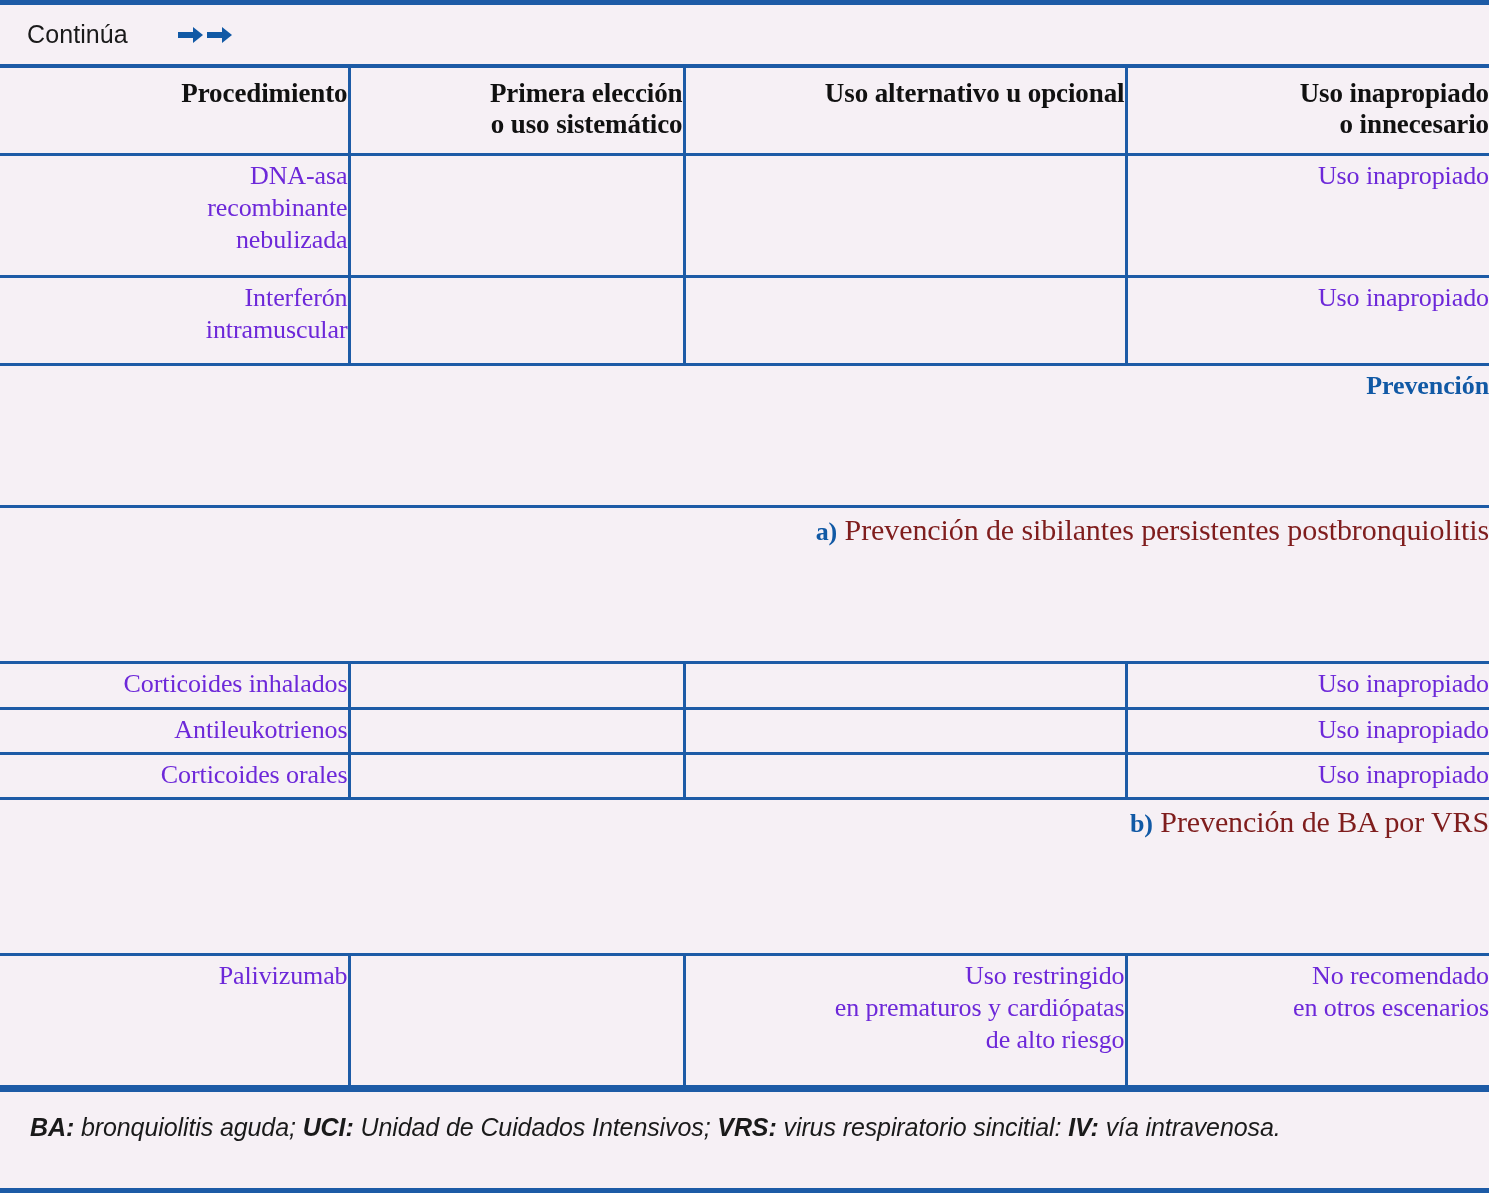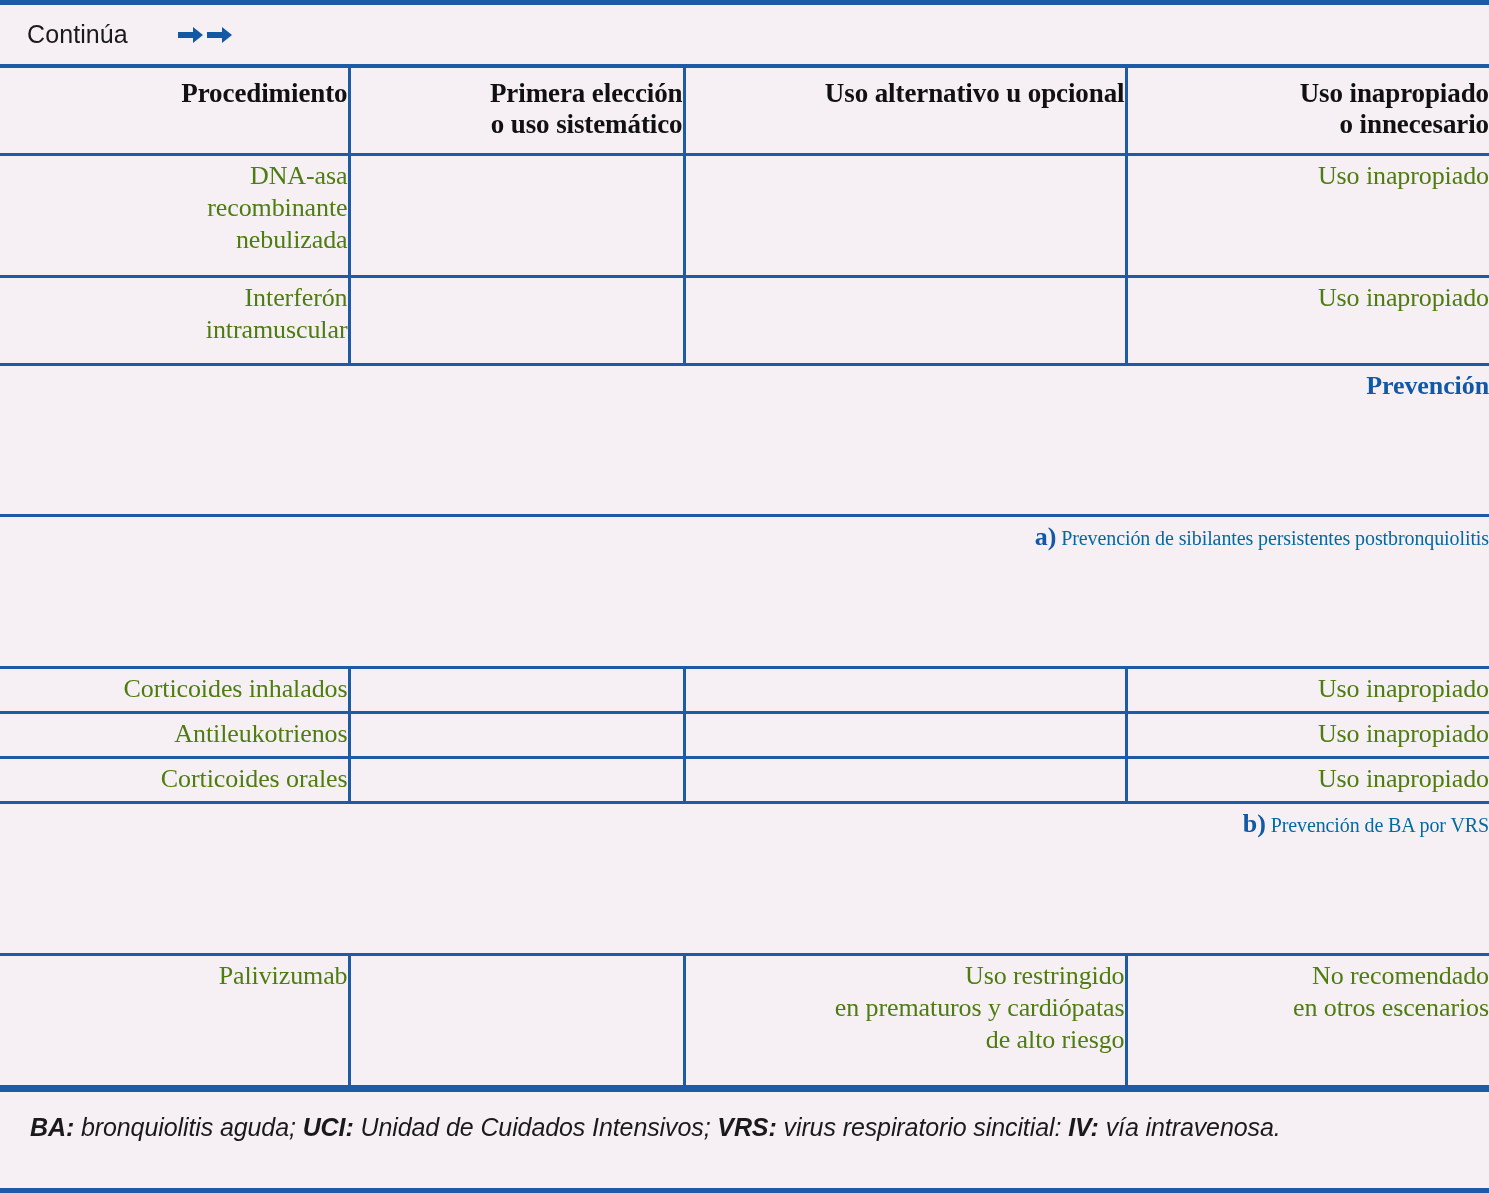--- a/index.html
+++ b/index.html
@@ -88,21 +88,21 @@
     border-bottom: 3px solid #1d5ba6;
   }
 
   
   tr.data-row {
     border-bottom: 3px solid #1d5ba6;
   }
   tr.data-row td {
     font-size: 26px;
     line-height: 1.24;
-    color: #4d7c0f;
+    color: #6d28d9;
     letter-spacing: -0.1px;
   }
   td.tall-3 { height: 122px; }
   td.tall-2 { height: 88px; }
   td.tall-1 { height: 44px; }
   td.tall-palivi { height: 132px; }
 
   
   tr.section-row td {
     border-right: none;
@@ -128,22 +128,22 @@
   tr.subsection-row {
     border-bottom: 3px solid #1d5ba6;
   }
   .sub-marker {
     font-size: 26px;
     font-weight: bold;
     color: #1159a5;
     letter-spacing: -0.1px;
   }
   .sub-text {
-    font-size: 20px;
-    color: #0369a1;
+    font-size: 30px;
+    color: #7f1d1d;
     letter-spacing: -0.1px;
   }
 
   
   .footnote {
     flex: 0 0 auto;
     min-height: 100px;
     border-top: 4px solid #1d5ba6;
     padding: 18px 30px 10px 30px;
     box-sizing: border-box;

